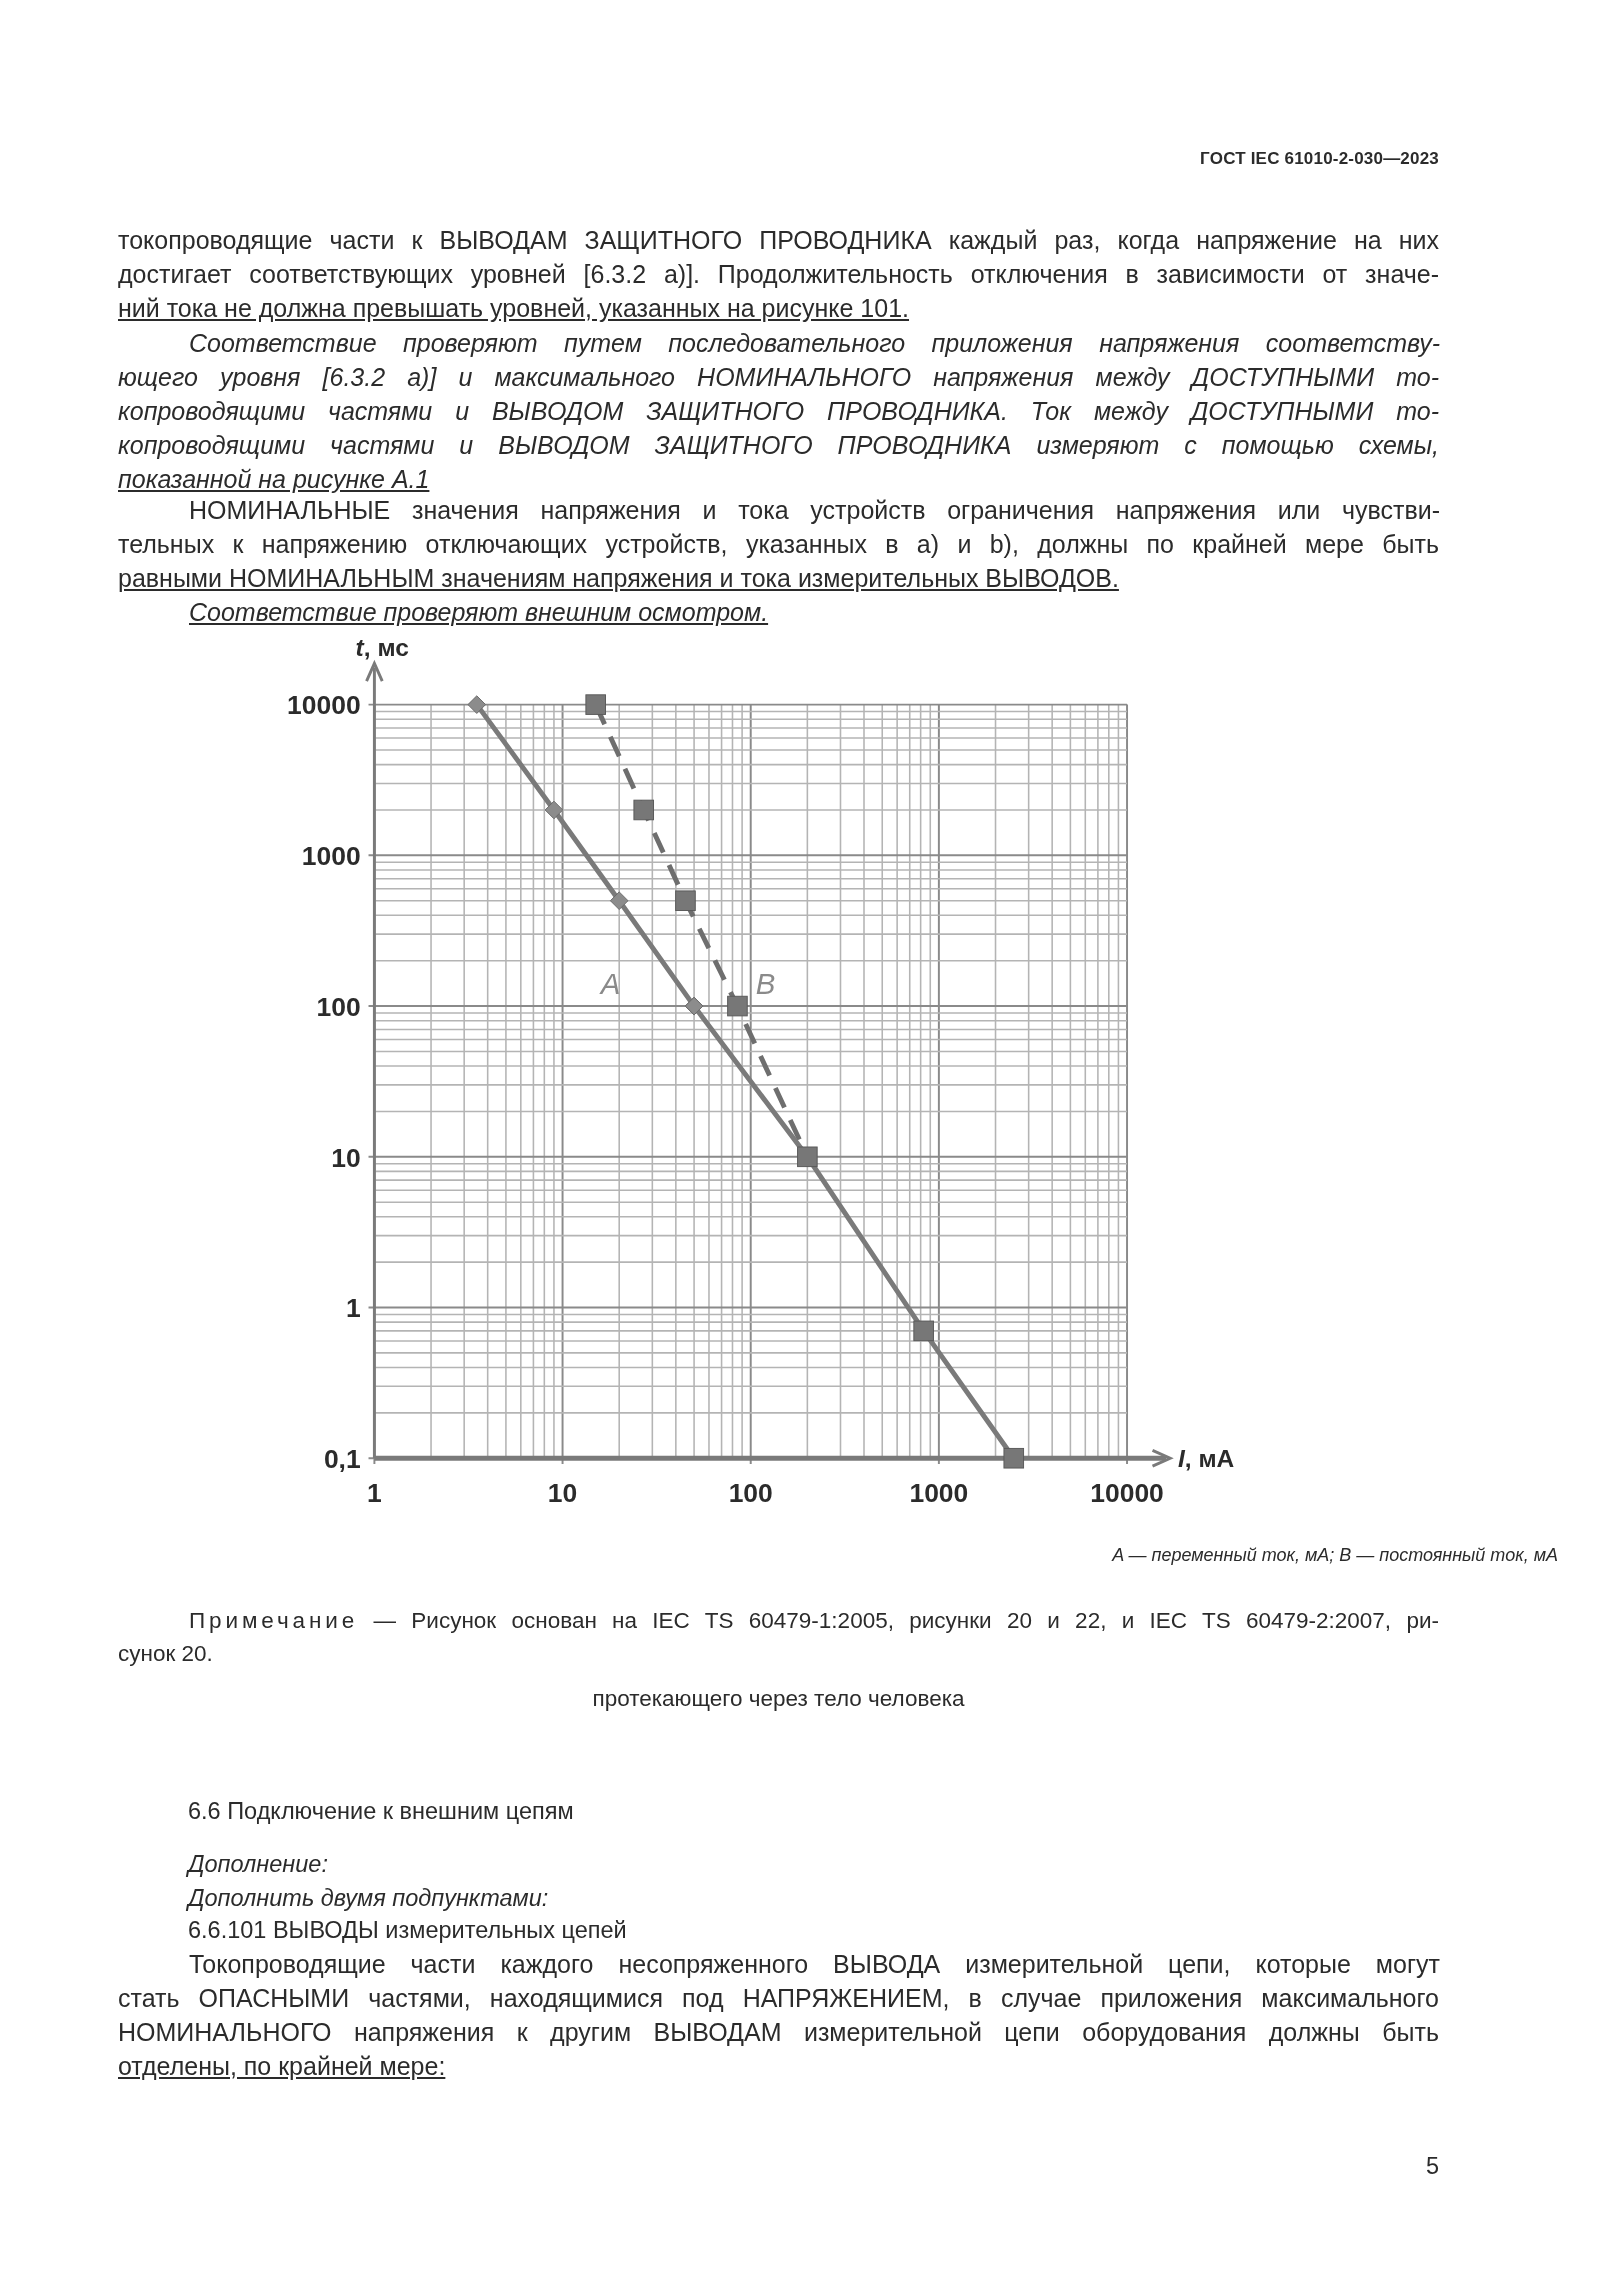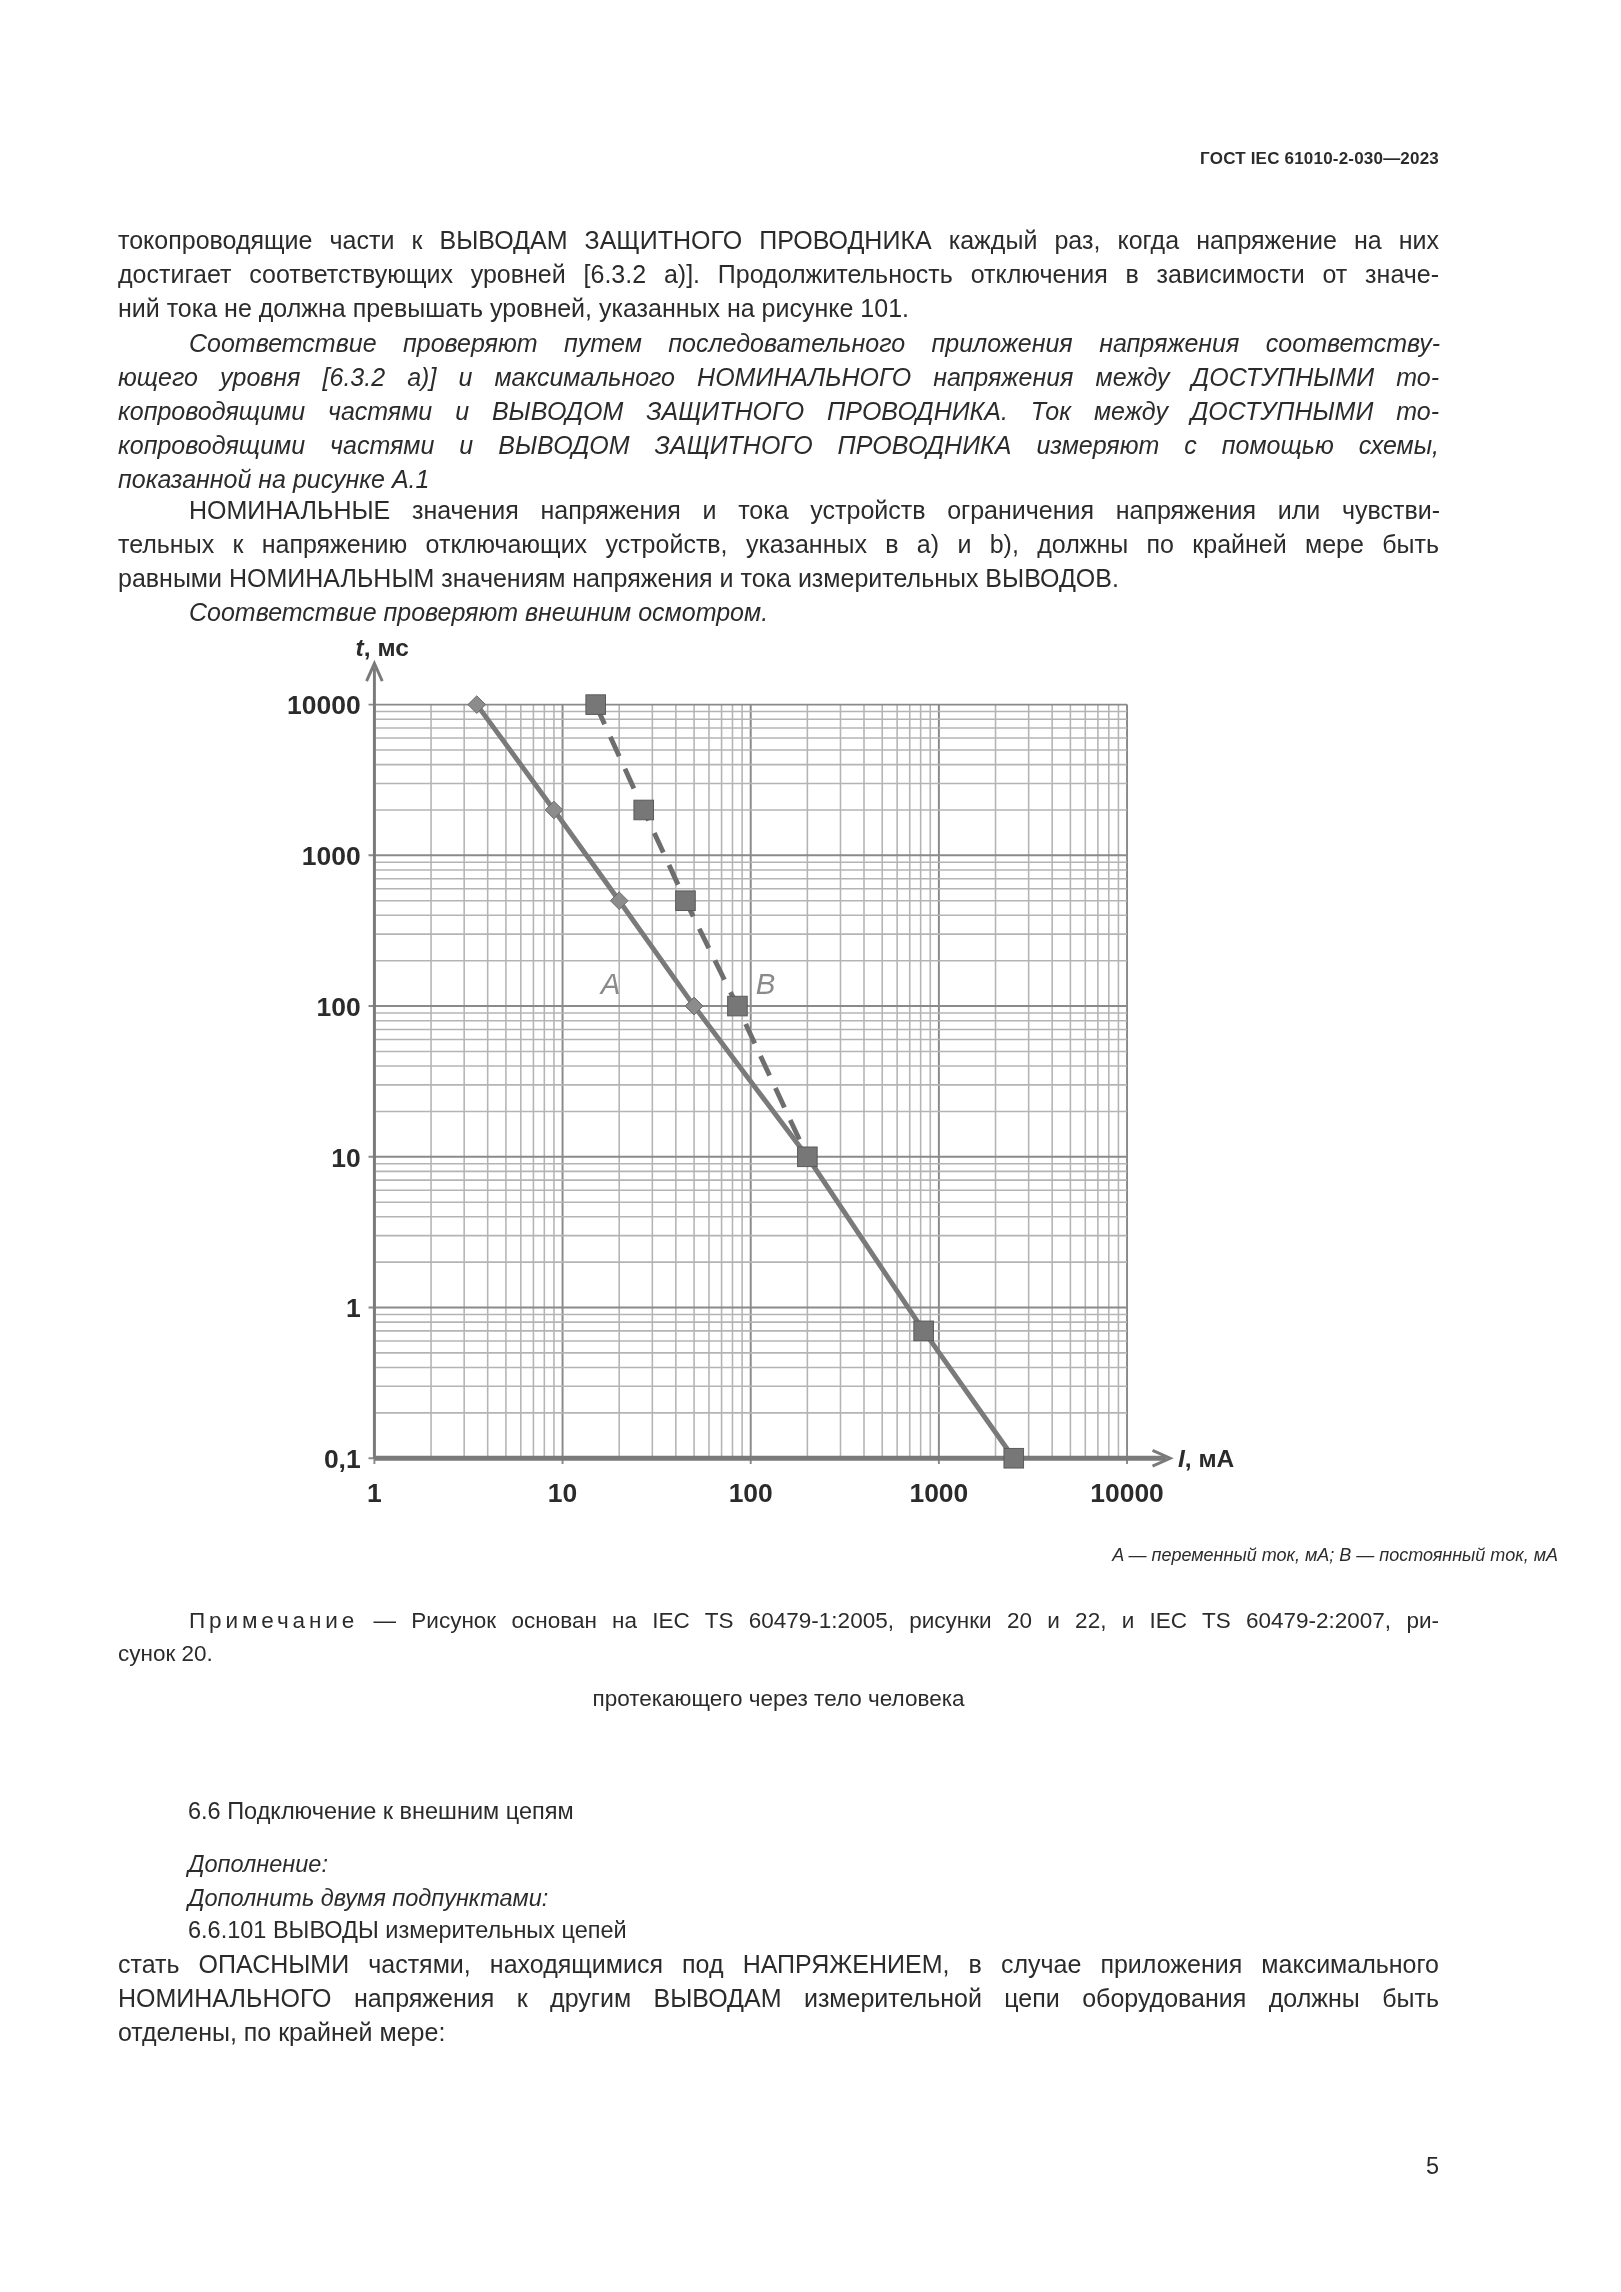--- a/index.html
+++ b/index.html
@@ -1,21 +1,21 @@
 <!DOCTYPE html>
 <html><head>
 <meta charset="utf-8">
 <style>
   html, body { margin: 0; padding: 0; background: #ffffff; }
   body { width: 1621px; height: 2293px; position: relative; overflow: hidden;
          font-family: "Liberation Sans", sans-serif; color: #2b2b2b; }
   .header { position: absolute; top: 149px; right: 182px; font-size: 17px; font-weight: bold; letter-spacing: 0.2px; }
   .para { position: absolute; left: 118px; width: 1321px; font-size: 25px; line-height: 34px; text-align: justify; }
   .para .ln { display: block; text-align: justify; text-align-last: justify; white-space: nowrap; }
-  .para .ln.last { text-align-last: left; }
+  .para .ln.last { text-align-last: left; text-decoration: underline; }
   .it { font-style: italic; }
   .chart { position: absolute; left: 0; top: 0; }
   .legend { position: absolute; top: 1545px; left: 0; width: 1558px; text-align: right; font-size: 18px; font-style: italic; }
   .note { position: absolute; left: 118px; top: 1604px; width: 1321px; font-size: 22.5px; line-height: 33px; }
   .spaced { letter-spacing: 3.9px; }
   .caption { position: absolute; top: 1682px; left: 118px; width: 1321px; text-align: center; font-size: 22.5px; line-height: 33px; }
   .sec { position: absolute; left: 188px; font-size: 23.5px; font-weight: normal; }
   .itl { position: absolute; left: 188px; font-size: 23.5px; font-style: italic; }
   .pagenum { position: absolute; right: 182px; top: 2153px; font-size: 23.5px; }
 </style>
@@ -196,19 +196,20 @@
 <div class="caption">
   <div>протекающего через тело человека</div>
 </div>
 
 <div class="sec" style="top:1798px;">6.6  Подключение к внешним цепям</div>
 <div class="itl" style="top:1851px;">Дополнение:</div>
 <div class="itl" style="top:1885px;">Дополнить двумя подпунктами:</div>
 <div class="sec" style="top:1917px;">6.6.101  ВЫВОДЫ измерительных цепей</div>
 
 <div class="para" style="top:1947px;">
+  <span class="ln" style="padding-left:71px;width:1251px;">Токопроводящие части каждого несопряженного ВЫВОДА измерительной цепи, которые могут</span>
   <span class="ln">стать ОПАСНЫМИ частями, находящимися под НАПРЯЖЕНИЕМ, в случае приложения максимального</span>
   <span class="ln">НОМИНАЛЬНОГО напряжения к другим ВЫВОДАМ измерительной цепи оборудования должны быть</span>
   <span class="ln last">отделены, по крайней мере:</span>
 </div>
 
 <div class="pagenum">5</div>
 
 
 </body></html>

